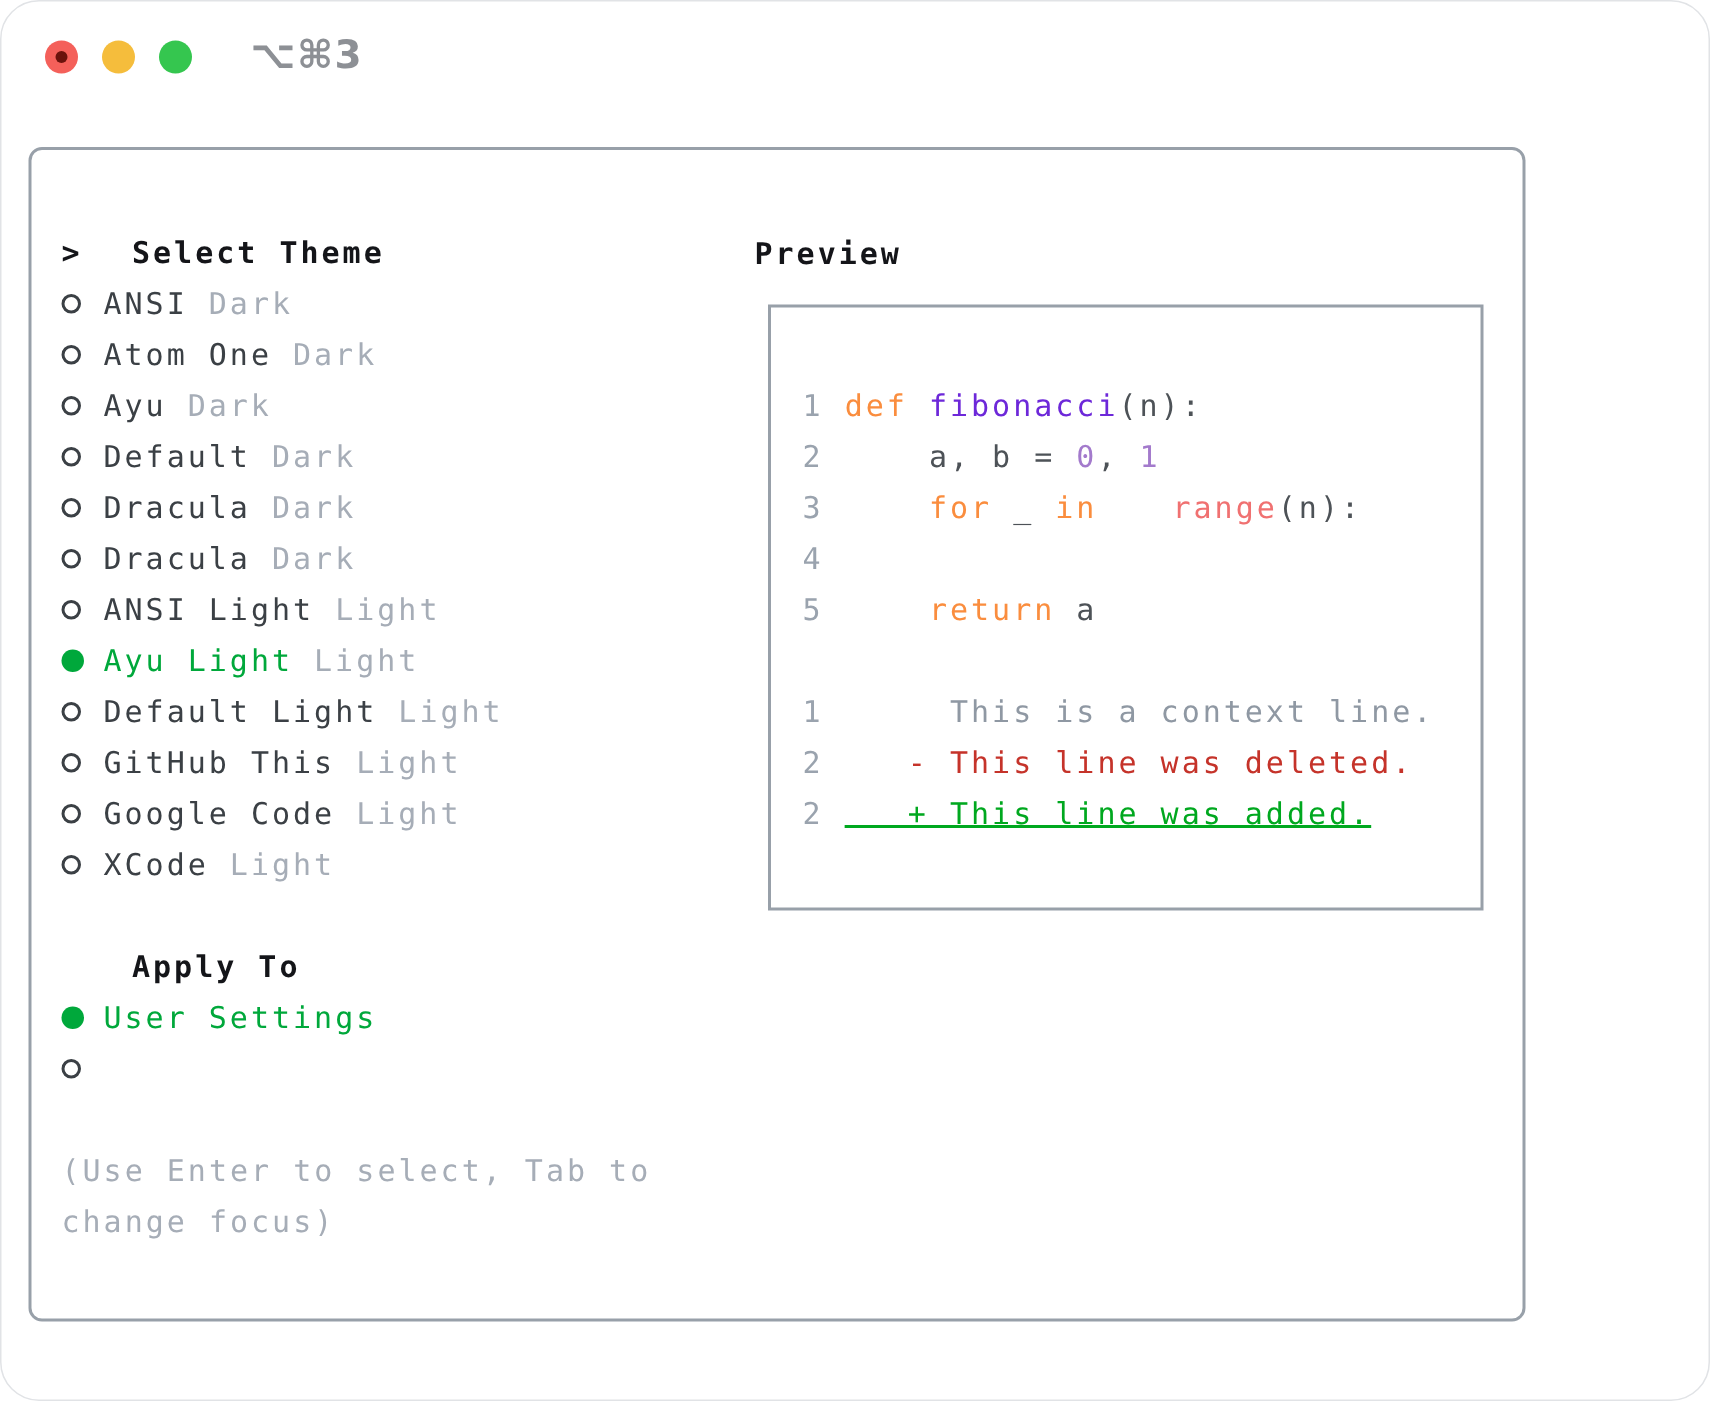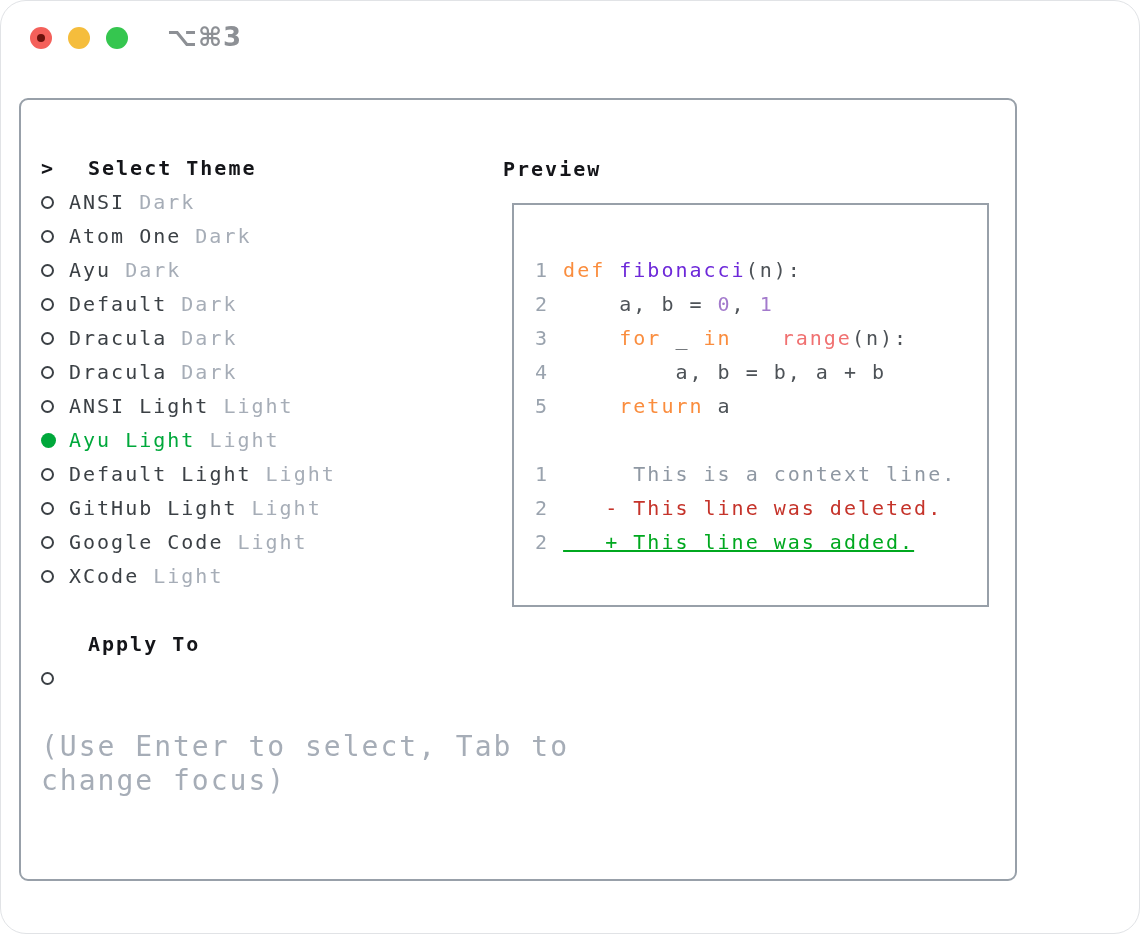--- a/index.html
+++ b/index.html
@@ -46,21 +46,21 @@
   }
   .dot-filled {
     width:15px; height:15px; background:#00a83b; border-radius:50%;
     display:inline-block;
   }
   .hdr { font-weight:700; color:#141519;margin-left:19px; }
   .name { color:#3b4045; }
   .variant { color:#a6adb7; margin-left:14px; }
   .row.selected .name { color:#00a83b; }
   .hint-line { height:34px; display:flex; align-items:center; white-space:pre;
-               font-size:28px; letter-spacing:2px; color:#a6adb7; }
+               font-size:20px; letter-spacing:2px; color:#a6adb7; }
 
   
   .preview-label {
     position:absolute; left:482px; top:52px; height:34px;
     display:flex; align-items:center;
     font-size:20px; letter-spacing:2px; font-weight:700; color:#141519;
     white-space:pre;
   }
   .preview-box {
     position:absolute; left:491px; top:103px; width:477px; height:404px;
@@ -101,51 +101,52 @@
       <div id="theme-rows">
           <div class="row"><span class="marker"><span class="dot-open"></span></span><span class="name">ANSI</span><span class="variant">Dark</span></div>
           <div class="row"><span class="marker"><span class="dot-open"></span></span><span class="name">Atom One</span><span class="variant">Dark</span></div>
           <div class="row"><span class="marker"><span class="dot-open"></span></span><span class="name">Ayu</span><span class="variant">Dark</span></div>
           <div class="row"><span class="marker"><span class="dot-open"></span></span><span class="name">Default</span><span class="variant">Dark</span></div>
           <div class="row"><span class="marker"><span class="dot-open"></span></span><span class="name">Dracula</span><span class="variant">Dark</span></div>
           <div class="row"><span class="marker"><span class="dot-open"></span></span><span class="name">Dracula</span><span class="variant">Dark</span></div>
           <div class="row"><span class="marker"><span class="dot-open"></span></span><span class="name">ANSI Light</span><span class="variant">Light</span></div>
           <div class="row selected"><span class="marker"><span class="dot-filled"></span></span><span class="name">Ayu Light</span><span class="variant">Light</span></div>
           <div class="row"><span class="marker"><span class="dot-open"></span></span><span class="name">Default Light</span><span class="variant">Light</span></div>
-          <div class="row"><span class="marker"><span class="dot-open"></span></span><span class="name">GitHub Light</span><span class="variant">Light</span></div>
+          <div class="row"><span class="marker"><span class="dot-open"></span></span><span class="name">GitHub This</span><span class="variant">Light</span></div>
           <div class="row"><span class="marker"><span class="dot-open"></span></span><span class="name">Google Code</span><span class="variant">Light</span></div>
           <div class="row"><span class="marker"><span class="dot-open"></span></span><span class="name">XCode</span><span class="variant">Light</span></div>
         </div>
 
       <div class="row"></div>
 
       <div class="row">
         <span class="marker"></span><span class="hdr">Apply To</span>
       </div>
 
       <div id="apply-rows">
+          <div class="row selected"><span class="marker"><span class="dot-filled"></span></span><span class="name">User Settings</span></div>
           <div class="row"><span class="marker"><span class="dot-open"></span></span></div>
         </div>
 
       <div class="row"></div>
 
       <div id="hint-rows">
           <div class="hint-line">(Use Enter to select, Tab to</div>
           <div class="hint-line">change focus)</div>
         </div>
     </div>
 
     <div class="preview-label">Preview</div>
 
     <div class="preview-box">
       <div id="code-lines">
           <div class="code-line"><span class="lnum">1 </span><span class="tok-kw">def</span><span class="tok-plain"> </span><span class="tok-fn">fibonacci</span><span class="tok-plain">(n):</span></div>
           <div class="code-line"><span class="lnum">2 </span><span class="tok-plain">    a, b = </span><span class="tok-num">0</span><span class="tok-plain">, </span><span class="tok-num">1</span></div>
           <div class="code-line"><span class="lnum">3 </span><span class="tok-plain">    </span><span class="tok-kw">for</span><span class="tok-plain"> _ </span><span class="tok-kw">in</span><span class="tok-plain"> </span><span class="tok-builtin">range</span><span class="tok-plain">(n):</span></div>
-          <div class="code-line"><span class="lnum">4 </span><span class="tok-plain">        a, b = b, a + b</span></div>
+          <div class="code-line"><span class="lnum">4 </span></div>
           <div class="code-line"><span class="lnum">5 </span><span class="tok-plain">    </span><span class="tok-kw">return</span><span class="tok-plain"> a</span></div>
           <div class="code-line"><span class="lnum"></span></div>
           <div class="code-line"><span class="lnum">1 </span><span class="tok-ctx">     This is a context line.</span></div>
           <div class="code-line"><span class="lnum">2 </span><span class="tok-del">   - This line was deleted.</span></div>
           <div class="code-line"><span class="lnum">2 </span><span class="tok-add">   + This line was added.</span></div>
         </div>
     </div>
 
   </div>
 </div>

